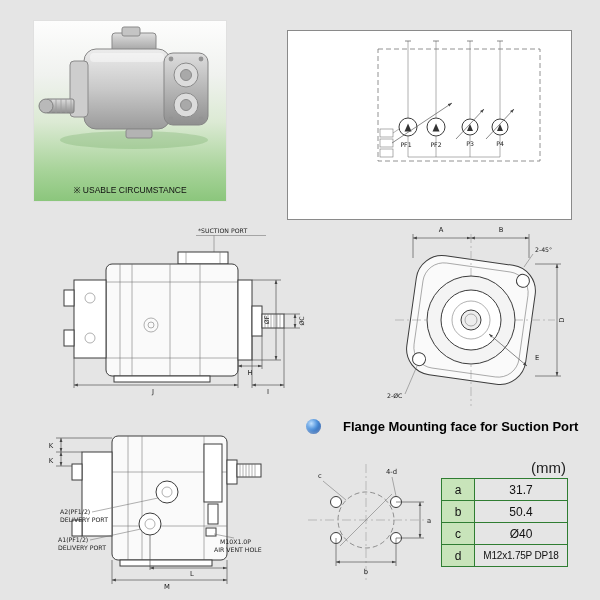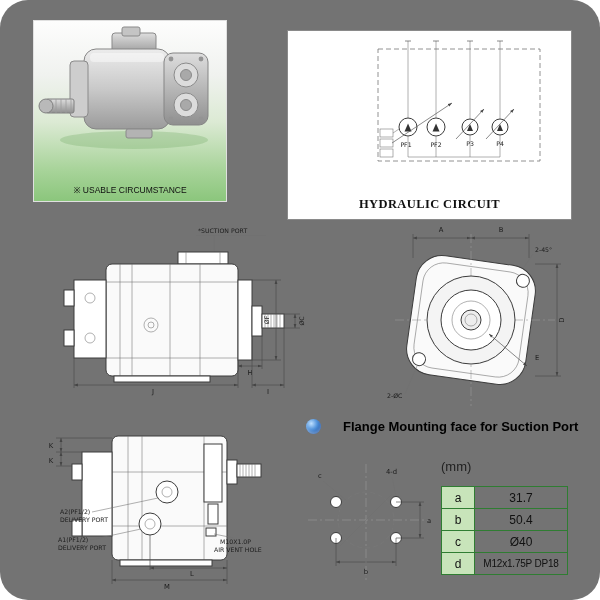--- a/index.html
+++ b/index.html
@@ -1,17 +1,17 @@
 <!DOCTYPE html>
 <html><head>
 <meta charset="utf-8">
 <style>
   html,body{margin:0;padding:0;background:#fff;}
-  .page{position:relative;width:600px;height:600px;background:#737373;overflow:hidden;
-        font-family:"Liberation Sans",sans-serif;color:#111;border-radius:28px;}
+  .page{position:relative;width:600px;height:600px;background:#e5e5e5;overflow:hidden;
+        font-family:"Liberation Sans",sans-serif;color:#111;}
 
   
   .photo-panel{position:absolute;left:33px;top:20px;width:192px;height:180px;
     border:1px solid #e0e0e0;
     background:linear-gradient(180deg,#fdfdfd 0%,#f0f2ef 30%,#dcead4 56%,#a9d49b 82%,#8bc67c 100%);}
   .photo-panel svg{display:block;}
   .photo-note{position:absolute;left:0;right:0;bottom:4px;text-align:center;
     font-size:8.5px;line-height:1.55;color:#101010;}
 
   
@@ -25,21 +25,21 @@
   .svg-abs{position:absolute;}
 
   
   .flange-heading{position:absolute;left:306px;top:419px;display:flex;align-items:center;gap:22px;}
   .orb{width:15px;height:15px;border-radius:50%;
     background:radial-gradient(circle at 35% 30%,#bfe0ff 0%,#5596dd 40%,#1b55a8 75%,#0a2f73 100%);
     box-shadow:inset 0 -2px 3px rgba(255,255,255,.35);}
   .flange-title{font-size:13px;font-weight:600;color:#000;}
 
   .flange-table-wrap{position:absolute;left:441px;top:459px;width:127px;}
-  .mm-unit{font-size:13px;padding-right:2px;margin-bottom:12px;color:#222;}
+  .mm-unit{font-size:15px;text-align:right;padding-right:2px;margin-bottom:2px;color:#222;}
   table.ftable{border-collapse:collapse;width:127px;}
   table.ftable td{border:1px solid #2f7d32;height:21px;text-align:center;
     font-size:12px;color:#111;padding:0 2px;}
   table.ftable td.key{width:28px;background:#c8e4ba;}
   table.ftable td.val.small{font-size:10px;letter-spacing:-.2px;}
 
   
   svg .oln{stroke:#3c3c3c;stroke-width:1;}
   svg .thin{stroke:#6f6f6f;stroke-width:.55;fill:none;}
   svg .dim{stroke:#4a4a4a;stroke-width:.65;fill:none;}
@@ -145,21 +145,20 @@
         <rect x="92" y="106" width="13" height="8" class="thin" fill="#fff"></rect>
         <rect x="92" y="116" width="13" height="8" class="thin" fill="#fff"></rect>
         <line x1="105" y1="100" x2="111" y2="96" class="thin"></line>
       </g>
 
       <text x="118" y="114" text-anchor="middle" font-size="5.4">PF1</text>
       <text x="148" y="114" text-anchor="middle" font-size="5.4">PF2</text>
       <text x="182" y="113" text-anchor="middle" font-size="5.4">P3</text>
       <text x="212" y="113" text-anchor="middle" font-size="5.4">P4</text>
     </svg>
-    <div class="circuit-title">HYDRAULIC CIRCUIT</div>
   </div>
 
   <svg class="svg-abs" style="left:48px;top:222px" width="262" height="175" viewBox="0 0 262 175">
     <defs>
       <marker id="sE" markerWidth="7" markerHeight="6" refX="6.5" refY="3" orient="auto">
           <path d="M0,0.8 L6.5,3 L0,5.2 z" fill="#444"></path>
         </marker>
       <marker id="sS" markerWidth="7" markerHeight="6" refX="0.5" refY="3" orient="auto">
           <path d="M6.5,0.8 L0.5,3 L6.5,5.2 z" fill="#444"></path>
         </marker>

